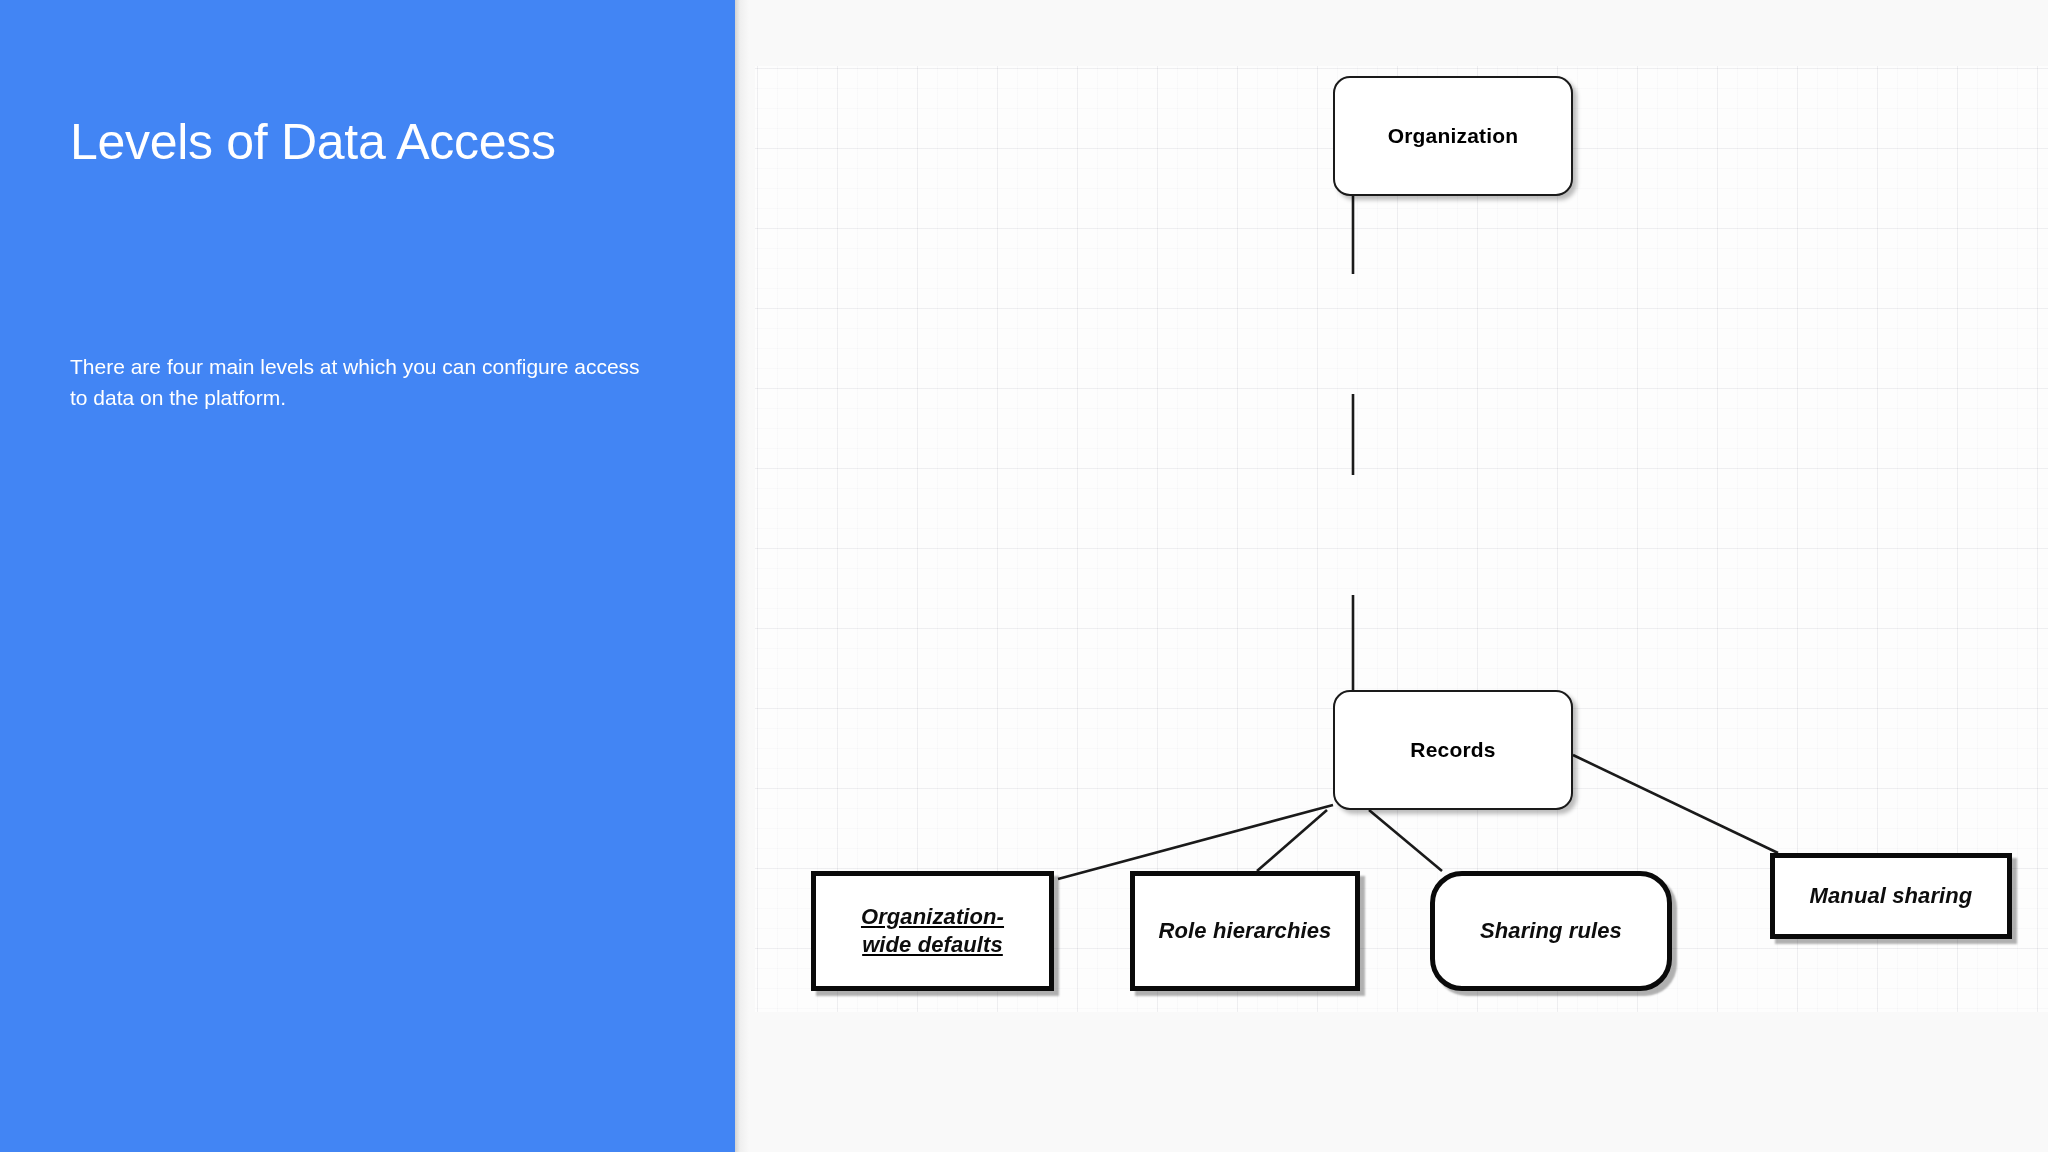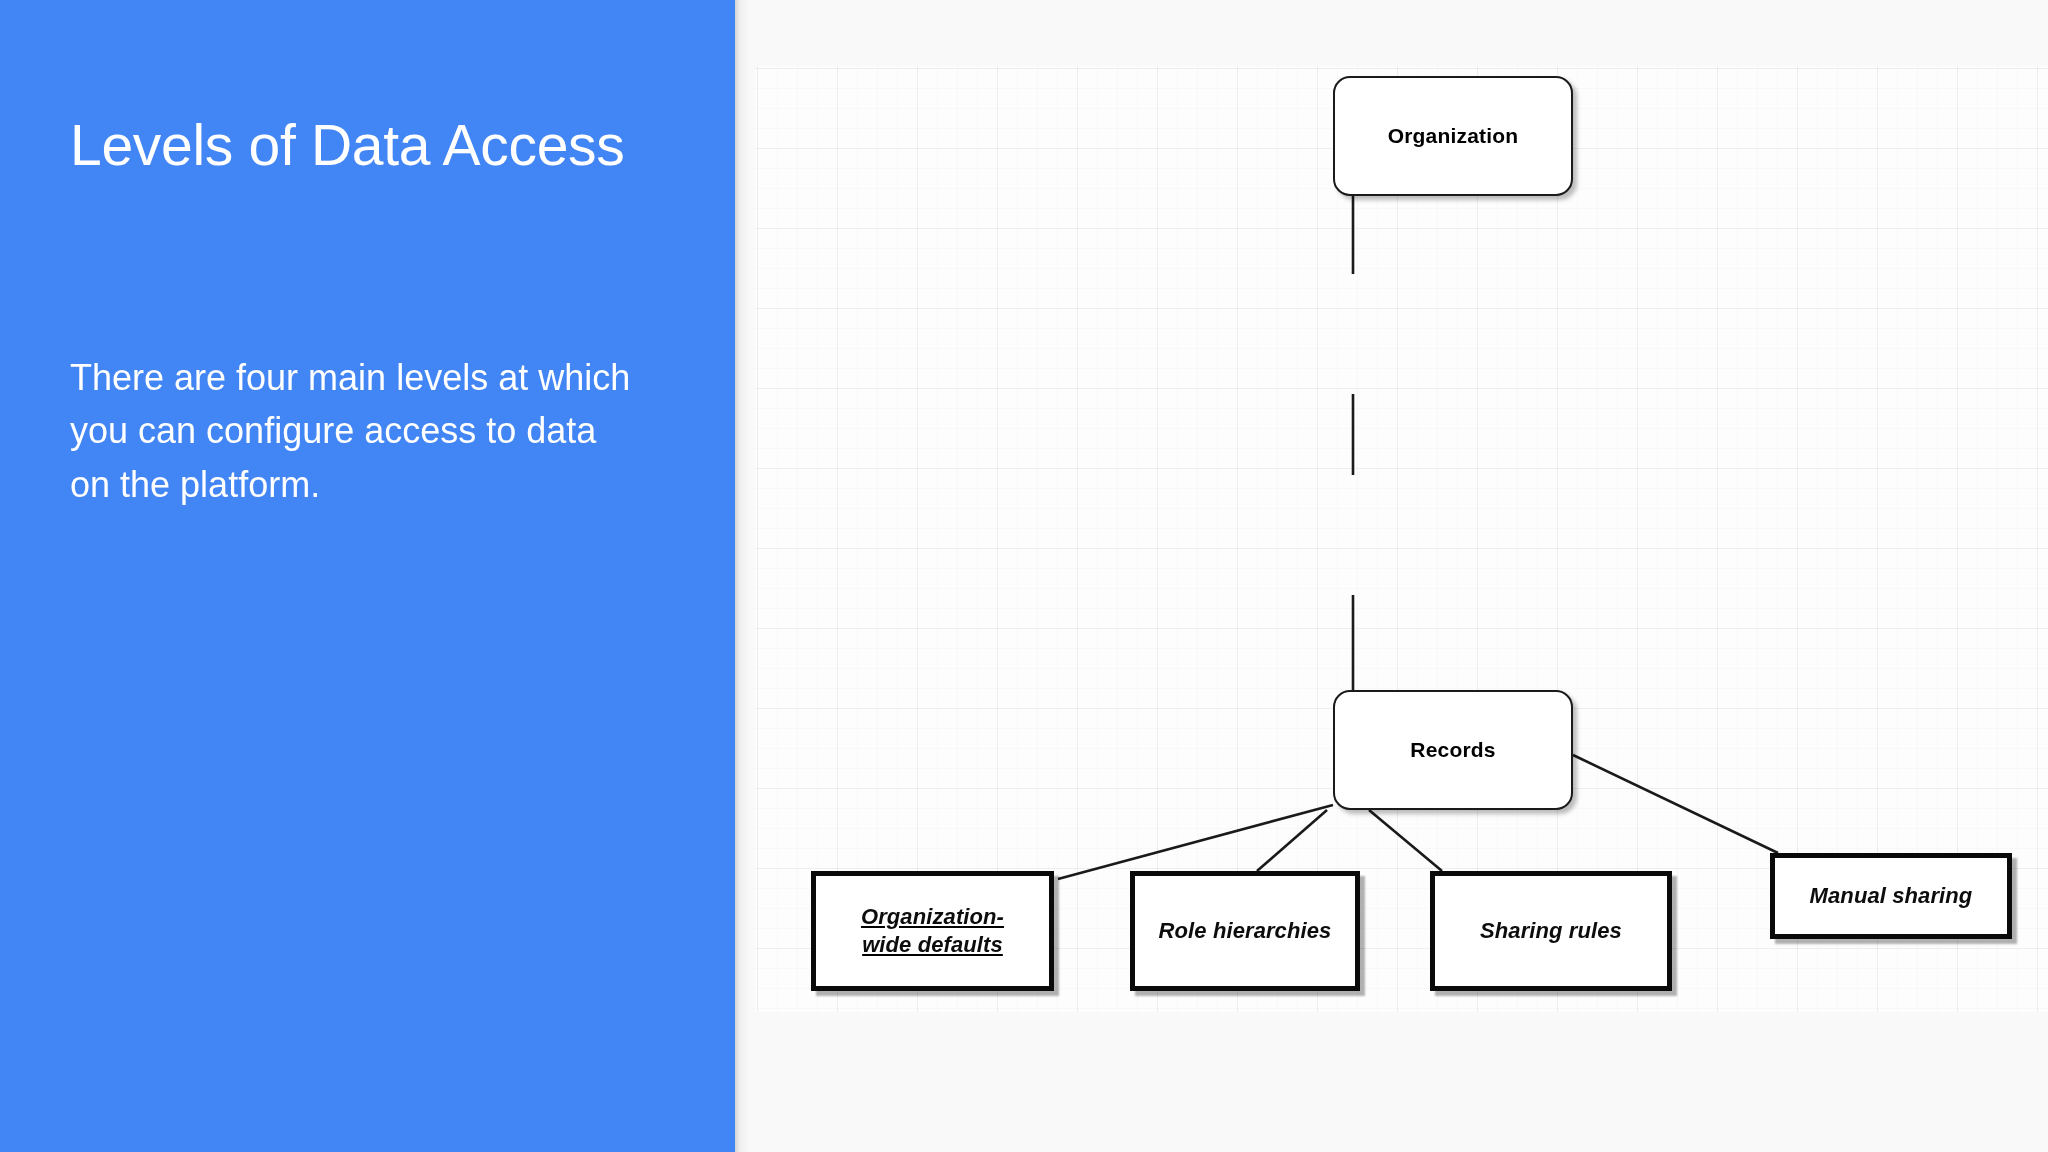--- a/index.html
+++ b/index.html
@@ -29,31 +29,31 @@
     left:735px; top:0;
     width:14px; height:1152px;
     background:linear-gradient(to right, rgba(120,120,120,0.30), rgba(150,150,150,0.10) 35%, rgba(255,255,255,0) 100%);
     z-index:6;
     pointer-events:none;
   }
   #panel-title {
     position:absolute;
     left:70px; top:114px;
     width:560px;
-    font-size:57px;
+    font-size:50px;
     line-height:1.12;
     font-weight:400;
     color:#ffffff;
     letter-spacing:-0.3px;
   }
   #panel-body {
     position:absolute;
     left:70px; top:351px;
     width:570px;
-    font-size:36px;
+    font-size:21px;
     line-height:1.48;
     font-weight:400;
     color:#ffffff;
   }
 
   
   #canvas {
     position:absolute;
     left:735px; top:0;
     width:1313px; height:1152px;
@@ -163,21 +163,21 @@
     </div>
 
     <div class="node node-square" style="left:76px; top:871px; width:243px; height:120px; padding:0 22px;text-decoration:underline;">
       <span class="node-label">Organization-wide defaults</span>
     </div>
 
     <div class="node node-square" style="left:395px; top:871px; width:230px; height:120px; padding:0 12px;">
       <span class="node-label">Role hierarchies</span>
     </div>
 
-    <div class="node node-square" style="left:695px; top:871px; width:242px; height:120px; padding:0 12px;">
+    <div class="node node-square" style="left:695px; top:871px; width:242px; height:120px; padding:0 12px;border-radius:32px;">
       <span class="node-label">Sharing rules</span>
     </div>
 
     <div class="node node-square" style="left:1035px; top:853px; width:242px; height:86px; padding:16px 12px;">
       <span class="node-label">Manual sharing</span>
     </div>
 
   </div>
 </div>
 

